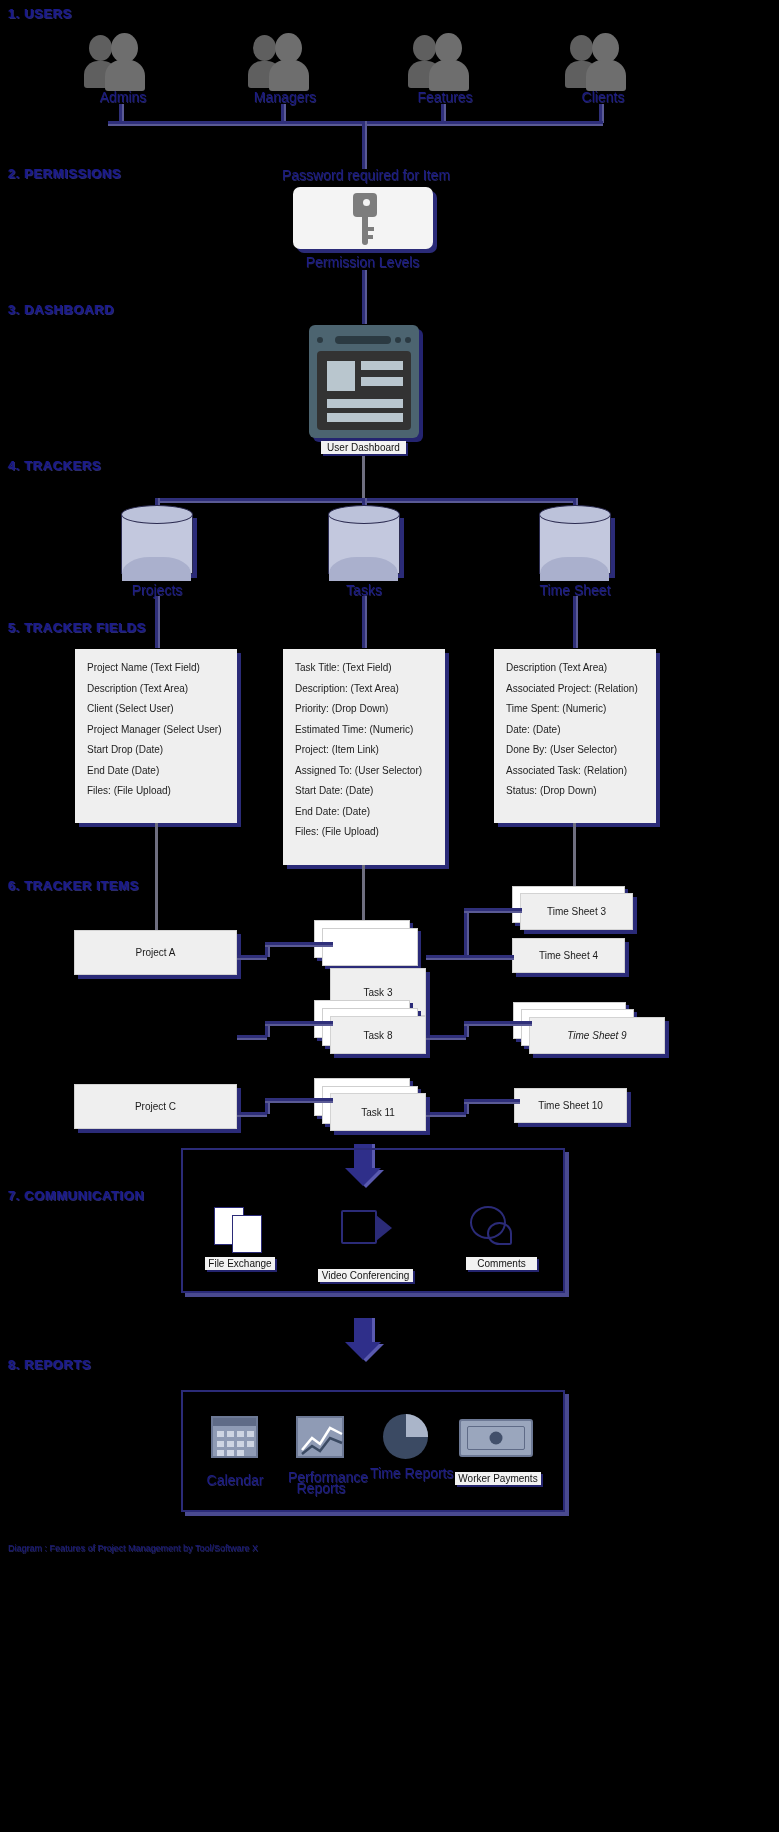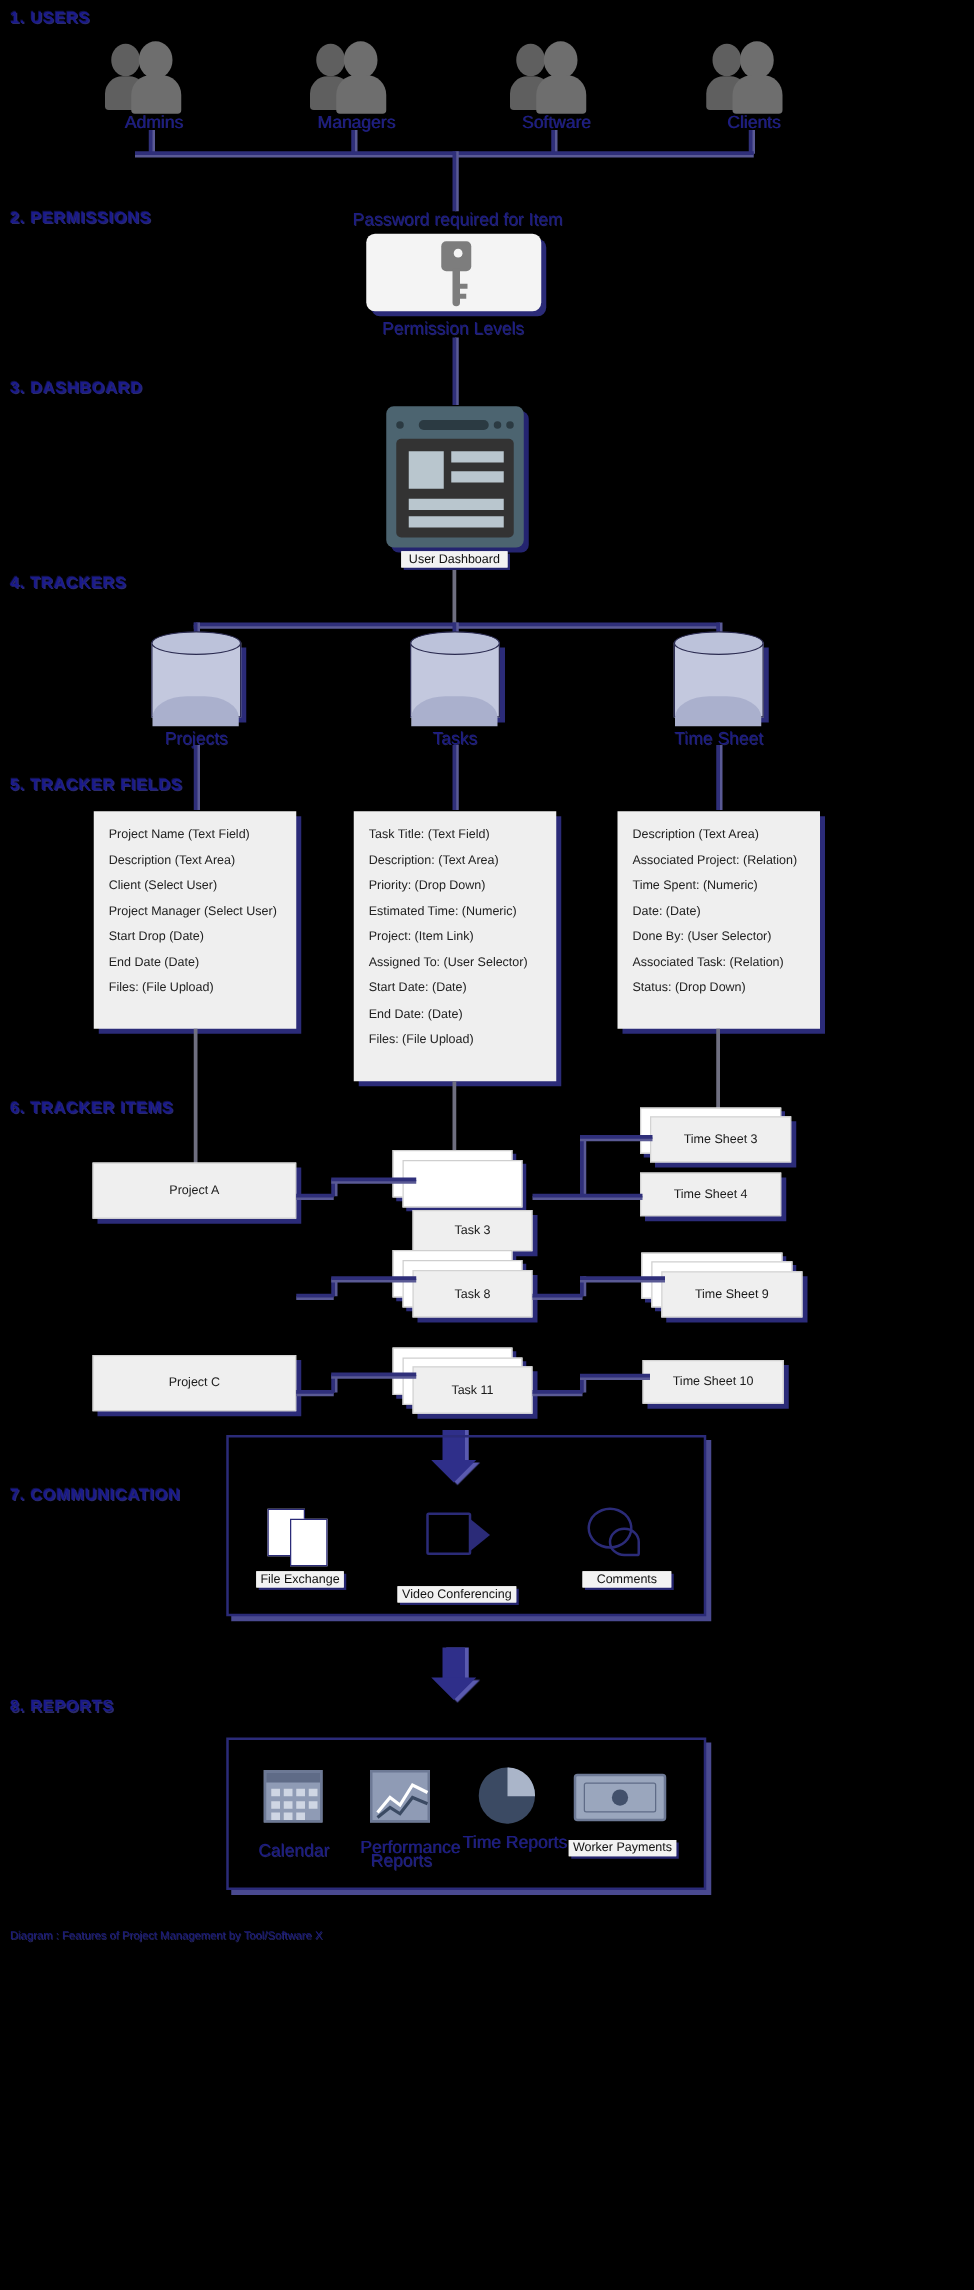--- a/index.html
+++ b/index.html
@@ -247,21 +247,21 @@
   </div>
   <div class="people" style="left:565px; top:33px;">
     <div class="head-b"></div>
       <div class="body-b"></div>
     <div class="head-f"></div>
       <div class="body-f"></div>
   </div>
 
   <div class="dim-label" style="left:78px;  top:89px; width:90px;">Admins</div>
   <div class="dim-label" style="left:240px; top:89px; width:90px;">Managers</div>
-  <div class="dim-label" style="left:400px; top:89px; width:90px;">Software</div>
+  <div class="dim-label" style="left:400px; top:89px; width:90px;">Features</div>
   <div class="dim-label" style="left:558px; top:89px; width:90px;">Clients</div>
 
   <div class="line-v" style="left:119px; top:104px; height:19px;"></div>
   <div class="line-v" style="left:281px; top:104px; height:19px;"></div>
   <div class="line-v" style="left:441px; top:104px; height:19px;"></div>
   <div class="line-v" style="left:599px; top:104px; height:19px;"></div>
 
   <div class="line-h" style="left:108px; top:121px; width:495px;"></div>
 
   <div class="line-v" style="left:362px; top:121px; height:48px;"></div>
@@ -360,42 +360,42 @@
   </div>
 
   <div class="line-v gray" style="left:155px; top:823px; height:110px;"></div>
   <div class="line-v gray" style="left:362px; top:865px; height:68px;"></div>
   <div class="line-v gray" style="left:573px; top:823px; height:65px;"></div>
 
   <div class="item-box" style="left:74px; top:930px; width:163px; height:45px;">Project A</div>
 
   <div class="stack-ghost" style="left:314px; top:920px; width:96px; height:38px;"></div>
   <div class="stack-ghost" style="left:322px; top:928px; width:96px; height:38px;"></div>
-  <div class="item-box" style="left:330px; top:968px; width:96px; height:33px;">Task 3</div>
+  <div class="item-box" style="left:330px; top:968px; width:96px; height:48px;">Task 3</div>
 
   <div class="stack-ghost" style="left:512px; top:886px; width:113px; height:37px;"></div>
   <div class="item-box" style="left:520px; top:893px; width:113px; height:37px;">Time Sheet 3</div>
   <div class="item-box" style="left:512px; top:938px; width:113px; height:35px;">Time Sheet 4</div>
 
   <div class="line-h" style="left:237px; top:955px; width:30px;"></div>
   <div class="line-v" style="left:265px; top:943px; height:14px;"></div>
   <div class="line-h" style="left:265px; top:942px; width:68px;"></div>
   <div class="line-h" style="left:426px; top:955px; width:40px;"></div>
   <div class="line-v" style="left:464px; top:908px; height:49px;"></div>
   <div class="line-h" style="left:464px; top:908px; width:58px;"></div>
   <div class="line-h" style="left:464px; top:955px; width:50px;"></div>
 
 
   <div class="stack-ghost" style="left:314px; top:1000px; width:96px; height:38px;"></div>
   <div class="stack-ghost" style="left:322px; top:1008px; width:96px; height:38px;"></div>
   <div class="item-box" style="left:330px; top:1016px; width:96px; height:38px;">Task 8</div>
 
   <div class="stack-ghost" style="left:513px; top:1002px; width:113px; height:37px;"></div>
   <div class="stack-ghost" style="left:521px; top:1009px; width:113px; height:37px;"></div>
-  <div class="item-box" style="left:529px; top:1017px; width:113px; height:37px;">Time Sheet 9</div>
+  <div class="item-box" style="left:529px; top:1017px; width:136px; height:37px;font-style:italic;">Time Sheet 9</div>
 
   <div class="line-h" style="left:237px; top:1035px; width:30px;"></div>
   <div class="line-v" style="left:265px; top:1022px; height:15px;"></div>
   <div class="line-h" style="left:265px; top:1021px; width:68px;"></div>
   <div class="line-h" style="left:426px; top:1035px; width:40px;"></div>
   <div class="line-v" style="left:464px; top:1021px; height:16px;"></div>
   <div class="line-h" style="left:464px; top:1021px; width:68px;"></div>
 
   <div class="item-box" style="left:74px; top:1084px; width:163px; height:45px;">Project C</div>
 

